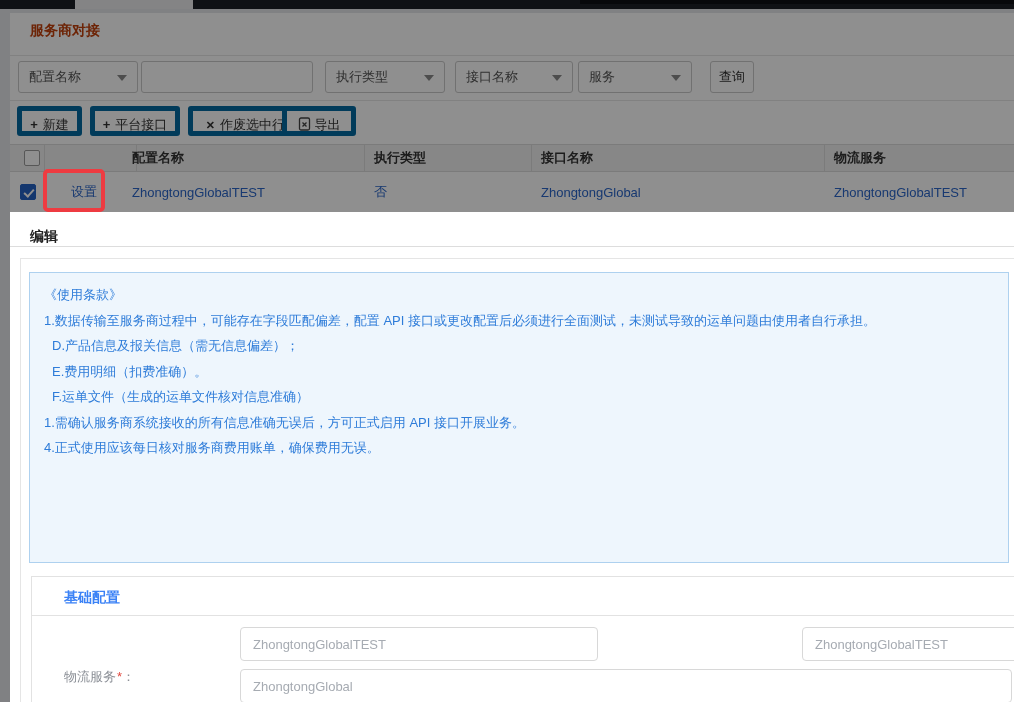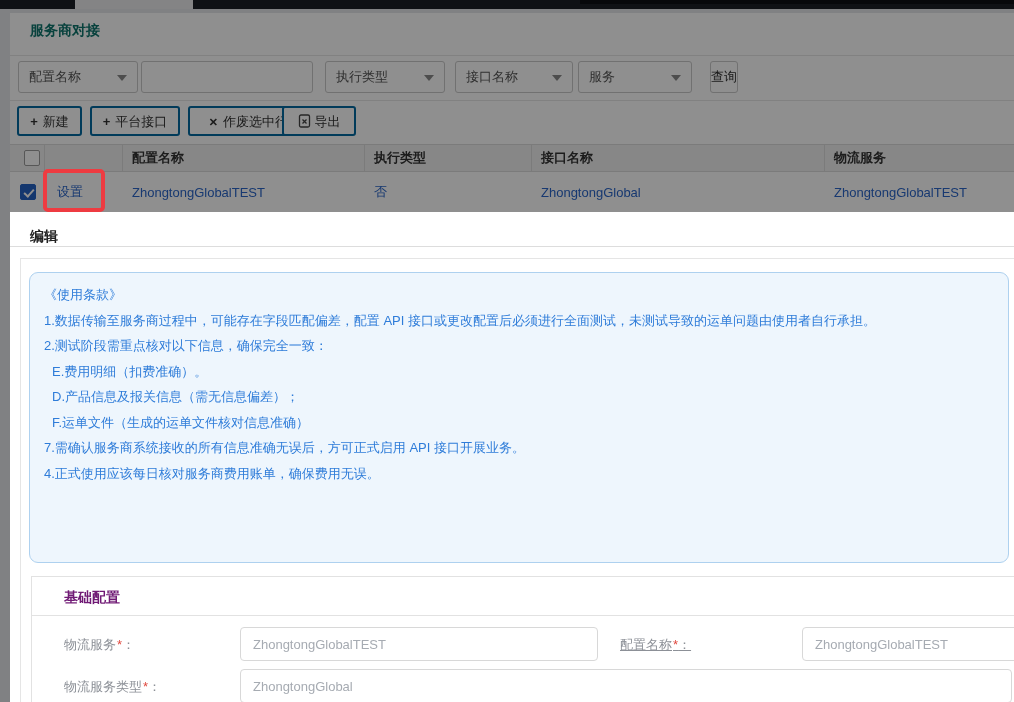--- a/index.html
+++ b/index.html
@@ -8,58 +8,58 @@
     position:relative; width:1014px; height:702px; overflow:hidden;
     font-family:"Liberation Sans","DejaVu Sans",sans-serif; font-size:13px; color:#333;
     background:#e4e6e9;
   }
   
   .browser-bar { position:absolute; left:0; top:0; width:1014px; height:9px; background:#1b1f27; }
   .browser-tab { position:absolute; left:75px; top:0; width:118px; height:9px; background:#ececee; }
   .browser-tab2 { position:absolute; left:580px; top:0; width:434px; height:4px; background:#0d0f14; }
   
   .panel { position:absolute; left:10px; top:13px; width:1004px; height:199px; background:#fff; }
-  .panel-title { position:absolute; left:20px; top:9px; font-size:14px; font-weight:bold; color:#0f766e; }
+  .panel-title { position:absolute; left:20px; top:9px; font-size:14px; font-weight:bold; color:#c2410c; }
   .divider { position:absolute; left:0; right:0; height:0; border-top:1px solid #e6e6e6; }
   .d1 { top:42px; } .d2 { top:87px; }
   .filter-row { position:absolute; left:0; top:48px; width:100%; height:32px; }
   .select, .text-input, .btn {
     position:absolute; top:0; height:32px; border:1px solid #c9c9c9; border-radius:3px;
     background:#fff; color:#555; line-height:30px; padding:0 10px;
   }
   .select { cursor:pointer; }
   .select .arrow {
     position:absolute; right:10px; top:13px; width:0; height:0;
     border-left:5px solid transparent; border-right:5px solid transparent; border-top:6px solid #8a8a8a;
   }
   .sel-config { left:8px;  width:120px; }
   .sel-exec   { left:315px; width:120px; }
   .sel-iface  { left:445px; width:118px; }
   .sel-svc    { left:568px; width:114px; }
   .text-input { left:131px; width:172px; }
-  .btn-search { left:700px; width:28px; padding:0; text-align:center; color:#333; cursor:pointer; font-size:13px; }
+  .btn-search { left:700px; width:44px; padding:0; text-align:center; color:#333; cursor:pointer; font-size:13px; }
   .toolbar { position:absolute; left:0; top:93px; width:100%; height:30px; }
   .tbtn {
-    position:absolute; top:0; height:30px; border:2px solid #0369a1; border-radius:3px;
+    position:absolute; top:0; height:30px; border:5px solid #0369a1; border-radius:3px;
     background:#fff; color:#333; line-height:28px; text-align:center; cursor:pointer; font-size:13px;
   }
   .tbtn .ic { font-weight:bold; margin-right:5px; font-style:normal; font-size:13px; color:#333; }
   .tb-new  { left:7px;   width:65px; }
   .tb-api  { left:80px;  width:90px; }
   .tb-void { left:178px; width:102px;text-align:right; }
   .tb-exp  { left:272px; width:74px; }
   .tb-exp svg { vertical-align:-2px; margin-right:4px; }
   
   .thead { position:absolute; left:0; top:131px; width:1004px; height:28px; background:#f1f1f1;
            border-top:1px solid #dcdcdc; border-bottom:1px solid #dcdcdc; }
   .trow  { position:absolute; left:0; top:159px; width:1004px; height:40px; background:#fff; }
   .cell { position:absolute; top:0; height:100%; display:flex; align-items:center; }
   .hcell { font-weight:bold; color:#333; border-right:1px solid #dcdcdc; padding-left:9px; }
   .c-cb    { left:0;     width:35px;  justify-content:center; border-right:1px solid #dcdcdc; }
-  .c-act   { left:35px;  width:78px;  padding-left:12px; }
+  .c-act   { left:49px;  width:78px;  padding-left:12px; }
   .c-name  { left:113px; width:242px; }
   .c-exec  { left:355px; width:167px; }
   .c-iface { left:522px; width:293px; }
   .c-svc   { left:815px; width:189px; border-right:none; }
   .trow .cell { padding-left:9px; border-right:none; }
   .trow .c-cb { padding-left:0; }
   .trow .c-act { padding-left:12px; }
   .link { color:#2b66c9; cursor:pointer; text-decoration:none; }
   .cb { width:16px; height:16px; border:1px solid #9b9b9b; border-radius:2px; background:#fff; }
   .cb.checked { background:#2563c4; border-color:#2563c4; position:relative; }
@@ -71,27 +71,27 @@
   .overlay { position:absolute; inset:0; background:rgba(0,0,0,0.44); z-index:5; }
   
   .annotation { position:absolute; left:43px; top:169px; width:62px; height:43px;
     border:4px solid #ee3b41; border-radius:5px; z-index:30; }
   
   .modal { position:absolute; left:10px; top:212px; width:1010px; height:490px; background:#fff; z-index:10; overflow:hidden; }
   .modal-header { position:absolute; left:0; top:0; width:100%; height:35px; border-bottom:1px solid #ddd; }
   .modal-title { position:absolute; left:20px; top:16px; font-size:14px; font-weight:bold; color:#222; }
   .inner { position:absolute; left:10px; top:46px; width:1000px; height:460px; border:1px solid #e5e5e5; background:#fff; }
   .notice { position:absolute; left:8px; top:13px; width:980px; height:291px;
-    background:#eef6fd; border:1px solid #aed1ef; border-radius:9px; padding:9px 14px 0 14px; overflow:hidden; }
+    background:#eef6fd; border:1px solid #aed1ef; border-radius:0; padding:9px 14px 0 14px; overflow:hidden; }
   .notice p { color:#2e7cd9; line-height:25.5px; font-size:13px; white-space:nowrap; }
   .notice p.indent { padding-left:8px; }
   .config-box { position:absolute; left:10px; top:317px; width:986px; height:160px; border:1px solid #e2e2e2; background:#fff; }
   .config-head { position:absolute; left:0; top:0; width:100%; height:39px; border-bottom:1px solid #e2e2e2; }
-  .config-title { position:absolute; left:32px; top:12px; font-size:14px; font-weight:bold; color:#701a75; }
-  .fld-label { position:absolute; color:#8c9097; font-size:13px; }
+  .config-title { position:absolute; left:32px; top:12px; font-size:14px; font-weight:bold; color:#3b82f6; }
+  .fld-label { position:absolute; color:#8c9097; font-size:13px;margin-top:32px; }
   .fld-label .req { color:#e0483e; margin-left:1px; }
   .fld-input { position:absolute; height:34px; border:1px solid #d8d8d8; border-radius:4px;
     background:#fff; color:#a6abb2; font-size:13px; padding:0 12px; font-family:inherit; outline:none; }
   .lb1 { left:32px;  top:59px; }
   .in1 { left:208px; top:50px; width:358px; }
   .lb2 { left:588px; top:59px;text-decoration:underline; }
   .in2 { left:770px; top:50px; width:400px; }
   .lb3 { left:32px;  top:101px; }
   .in3 { left:208px; top:92px;  width:772px; }
 </style>
@@ -187,25 +187,24 @@
 
   <div class="modal">
     <div class="modal-header">
       <div class="modal-title">编辑</div>
     </div>
     <div class="inner">
 
       <div class="notice">
         <p>《使用条款》</p>
         <p>1.数据传输至服务商过程中，可能存在字段匹配偏差，配置 API 接口或更改配置后必须进行全面测试，未测试导致的运单问题由使用者自行承担。</p>
-        <p>2.测试阶段需重点核对以下信息，确保完全一致：</p>
+        <p class="indent">D.产品信息及报关信息（需无信息偏差）；</p>
         <p class="indent">E.费用明细（扣费准确）。</p>
-        <p class="indent">D.产品信息及报关信息（需无信息偏差）；</p>
         <p class="indent">F.运单文件（生成的运单文件核对信息准确）</p>
-        <p>7.需确认服务商系统接收的所有信息准确无误后，方可正式启用 API 接口开展业务。</p>
+        <p>1.需确认服务商系统接收的所有信息准确无误后，方可正式启用 API 接口开展业务。</p>
         <p>4.正式使用应该每日核对服务商费用账单，确保费用无误。</p>
       </div>
 
       <div class="config-box">
         <div class="config-head">
           <div class="config-title">基础配置</div>
         </div>
 
         <div class="fld-label lb1">
           <span>物流服务</span><span class="req">*</span><span>：</span>

